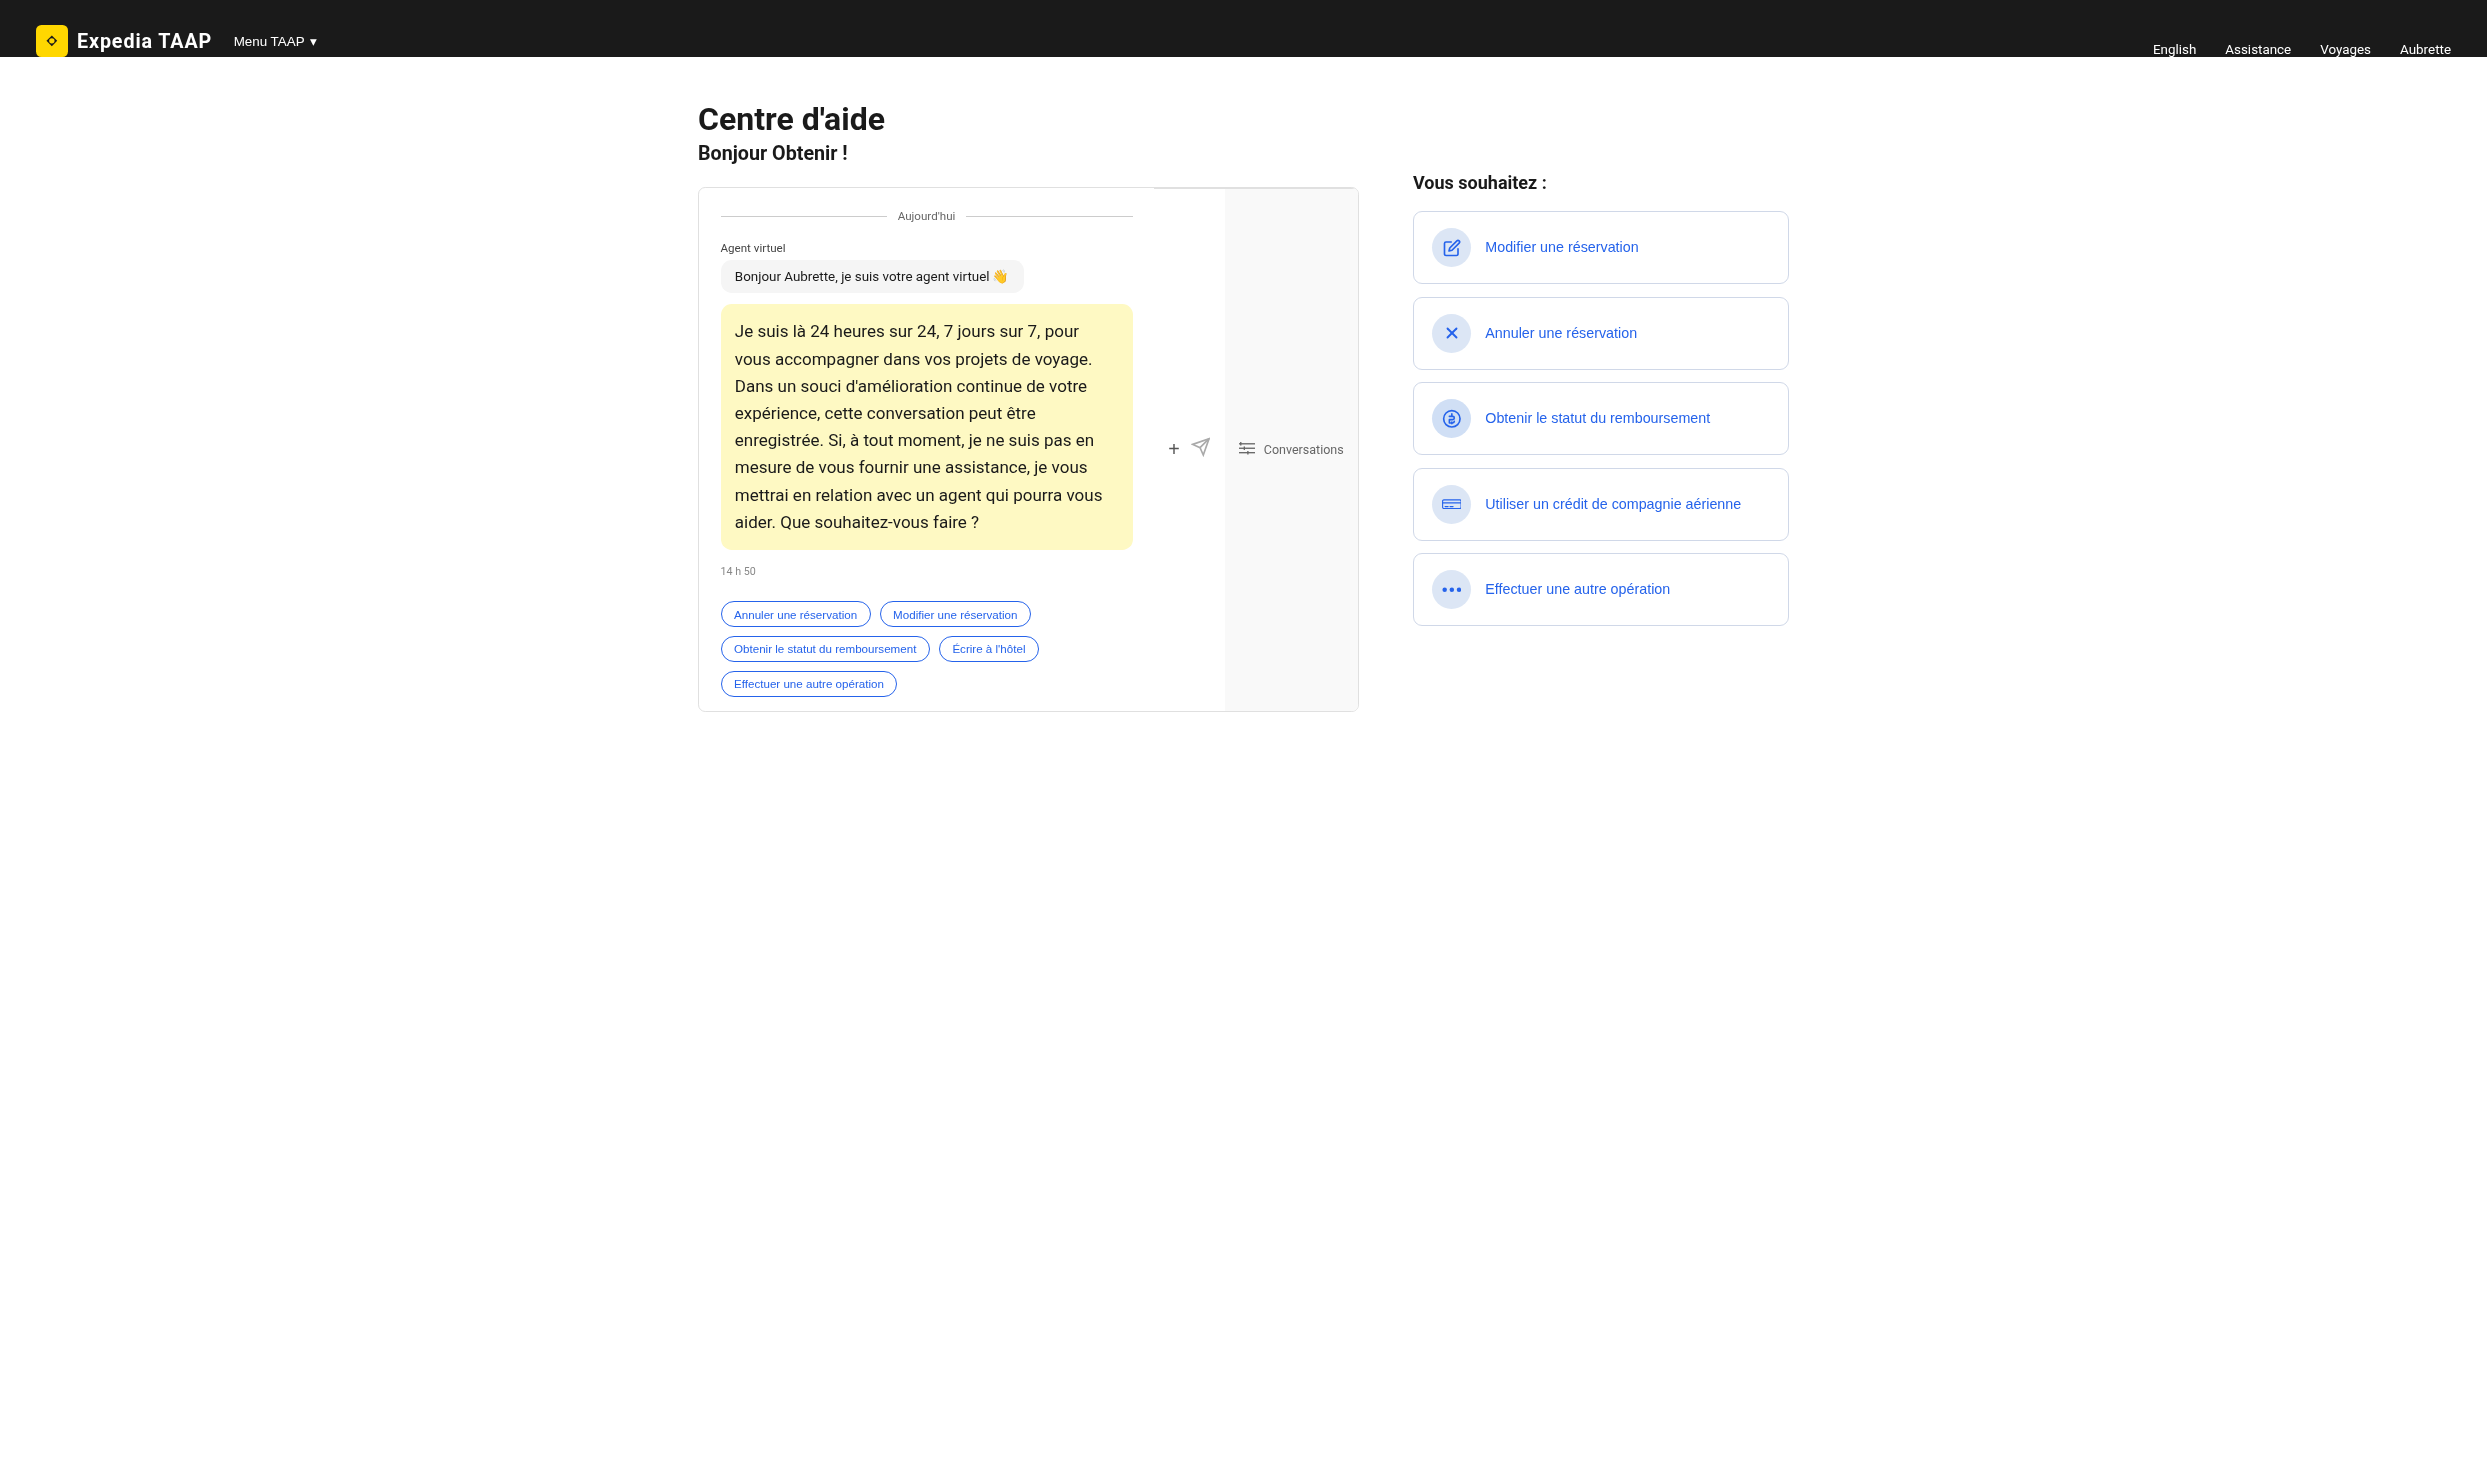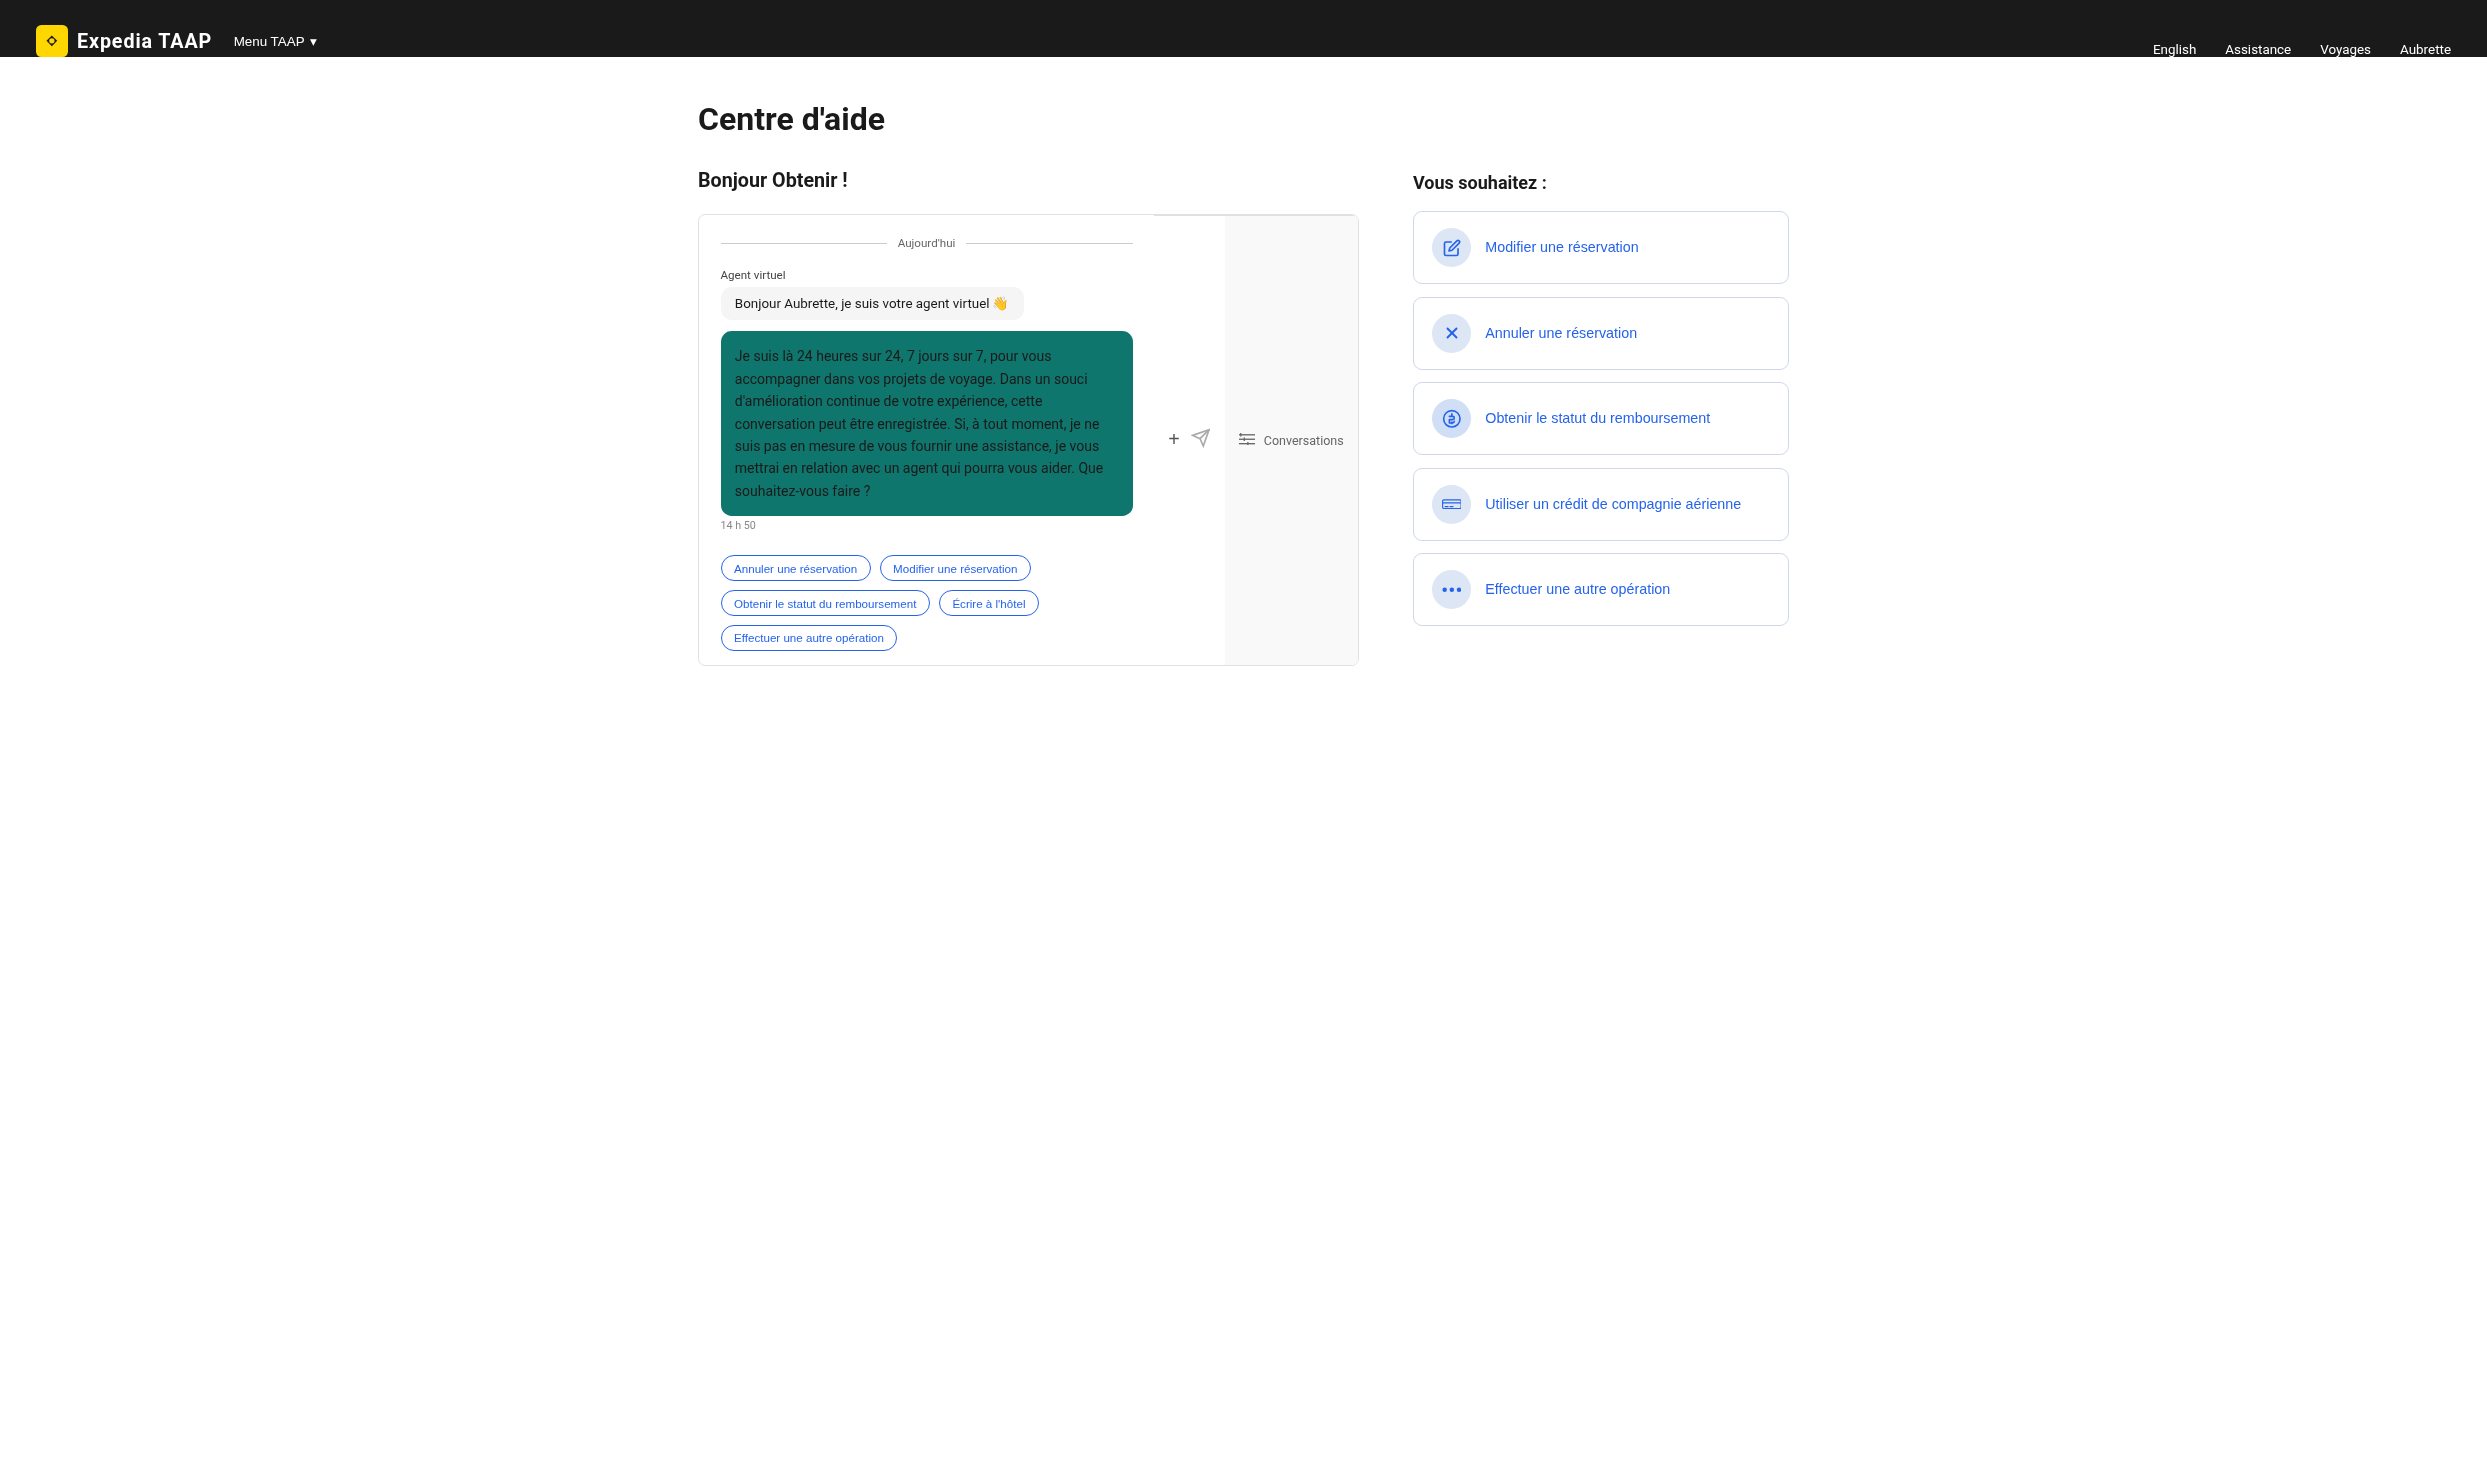--- a/index.html
+++ b/index.html
@@ -33,21 +33,21 @@
       max-width: 1163px;
       margin: 0 auto;
       padding: 43px 36px 0;
       display: flex;
       gap: 54px;
       align-items: flex-start;
     }
 
     
     .left-panel { flex: 1; min-width: 0; }
-    .page-title { font-size: 32px; font-weight: 700; margin-bottom: 31px; }
+    .page-title { font-size: 32px; font-weight: 700; margin-bottom: 4px; }
     .greeting { font-size: 19.7px; font-weight: 700; margin-bottom: 21.5px; }
 
     
     .chat-container {
       border: 0.9px solid #e0e0e0;
       border-radius: 7.2px;
       overflow: hidden;
       display: flex;
       flex-direction: row;
     }
@@ -63,27 +63,27 @@
     .agent-label { font-size: 11.6px; color: #444; margin-bottom: 5.4px; }
     .bubble-greeting {
       display: inline-block;
       background: #f5f5f5;
       border-radius: 10.7px;
       padding: 9px 14.3px;
       font-size: 13.4px;
       margin-bottom: 10.7px;
     }
     .bubble-main {
-      background: #0f766e;
+      background: #fef9c3;
       border-radius: 10.7px;
       padding: 14.3px;
-      font-size: 14px;
+      font-size: 17px;
       line-height: 1.6;
       max-width: 501px;
-      margin-bottom: 3px;
+      margin-bottom: 15px;
     }
     .bubble-time { font-size: 10.7px; color: #888; margin-bottom: 23px; }
 
     .quick-replies { display: flex; flex-wrap: wrap; gap: 9px; margin-top: 7.2px; }
     .quick-reply {
       border: 0.9px solid #2563EB; border-radius: 18px;
       padding: 5.4px 12.5px; font-size: 11.6px; color: #2563EB;
       cursor: pointer; background: #fff;
     }
 

